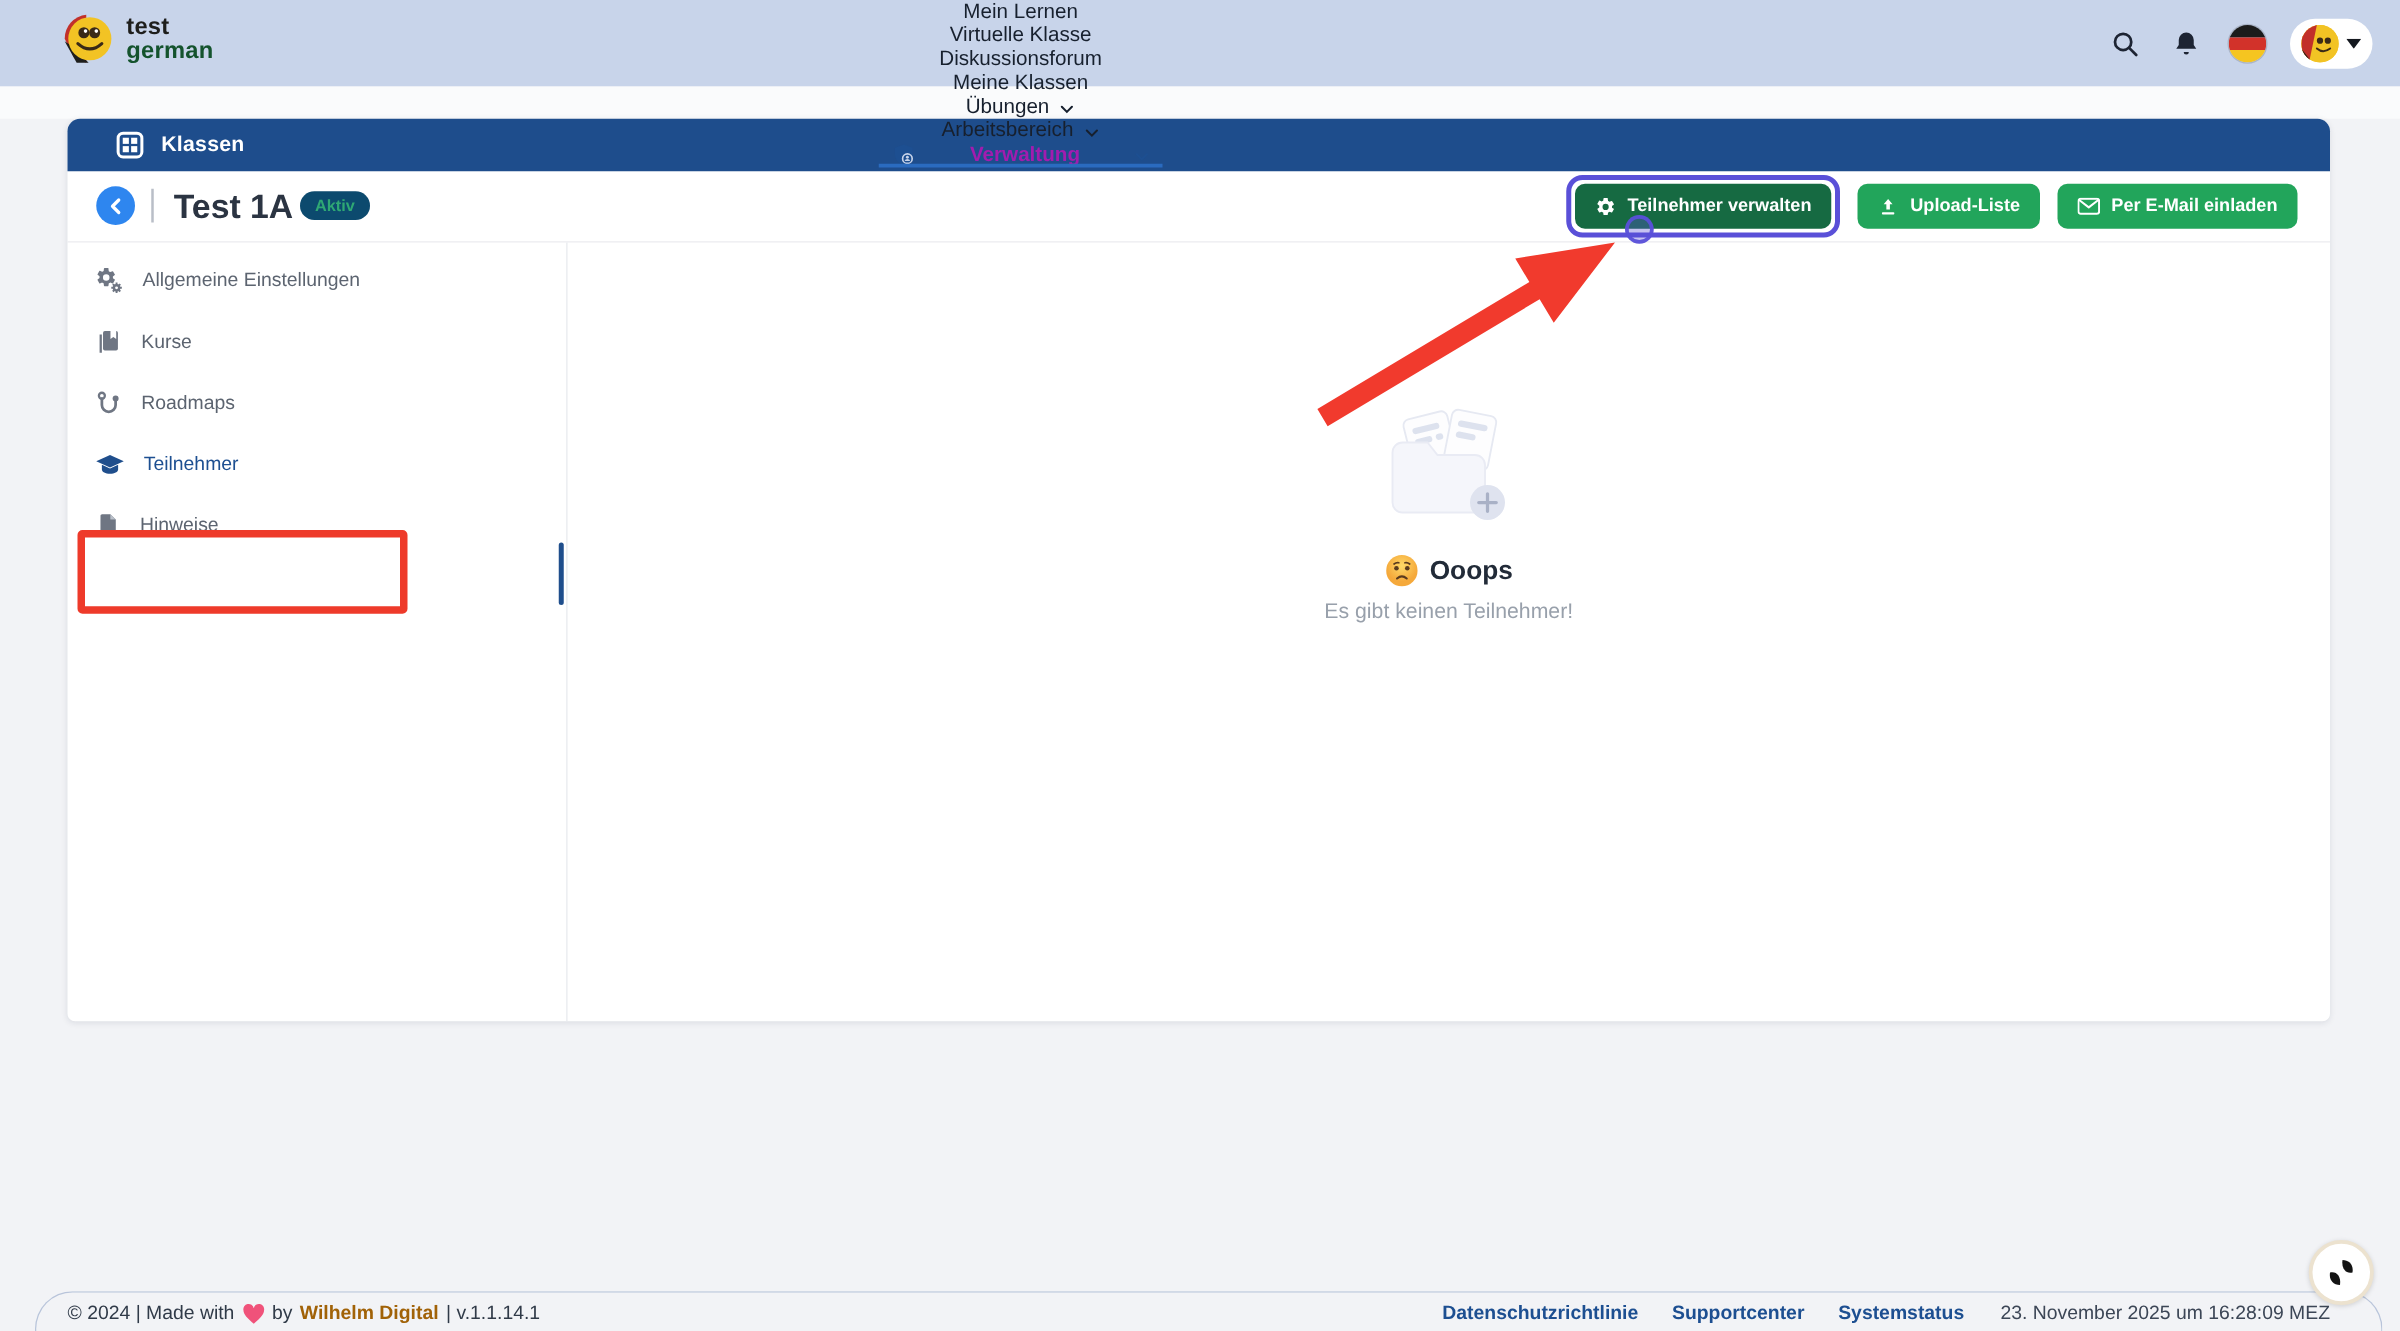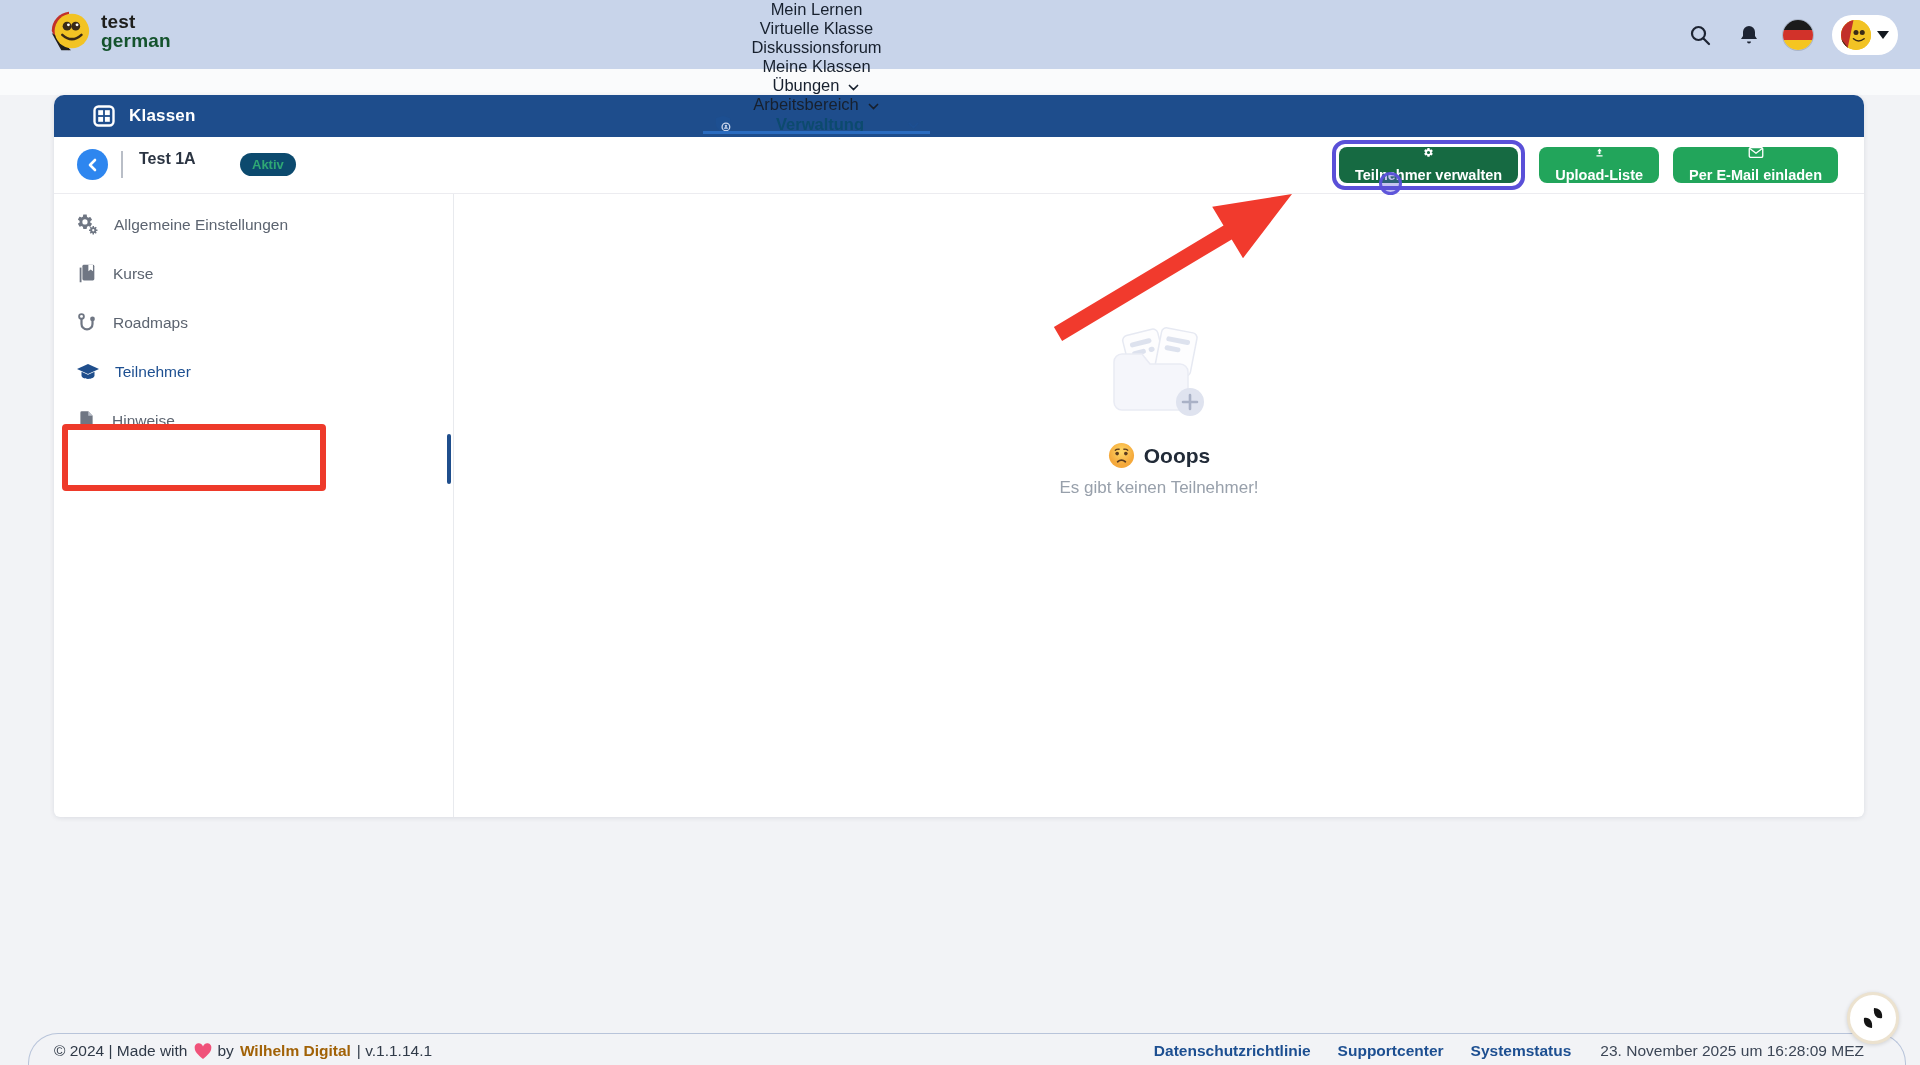--- a/index.html
+++ b/index.html
@@ -10,21 +10,21 @@
   .navbar { position:absolute; left:0; top:0; width:1920px; height:69px;
     background:#c8d4ea; z-index:20; }
   .logo { position:absolute; left:46px; top:8px; display:flex; align-items:center; gap:9px; }
   .logo-text { line-height:1.02; font-weight:bold; font-size:19px; letter-spacing:.2px; }
   .logo-text .l1 { color:#1e1e1c; display:block; }
   .logo-text .l2 { color:#14532d; display:block; }
   .nav-items { position:absolute; left:218px; right:505px; top:0; height:69px;
     display:flex; align-items:center; justify-content:space-between;flex-direction:column; }
   .nav-item { position:relative; height:69px; display:flex; align-items:center; gap:8px;
     font-size:16.5px; color:#17202e; cursor:pointer; white-space:nowrap; }
-  .nav-item.active { color:#0c4a6e; font-weight:bold;gap:43px; }
+  .nav-item.active { color:#a21caf; font-weight:bold;gap:43px; }
   .nav-item.active::after { content:""; position:absolute; left:-10px; right:-10px;
     bottom:0; height:3px; background:#2a6bbf; }
   .chev { width:13px; height:13px; margin-top:3px; }
   .nav-right { position:absolute; right:22px; top:0; height:69px;
     display:flex; align-items:center; gap:19px; }
   .icon-btn { width:30px; height:30px; display:flex; align-items:center;
     justify-content:center; cursor:pointer; }
   .flag { width:30px; height:30px; border-radius:50%; overflow:hidden;
     display:flex; flex-direction:column; cursor:pointer; box-shadow:0 0 0 1px rgba(0,0,0,.15); }
   .flag div { flex:1; }
@@ -42,29 +42,29 @@
     box-shadow:0 1px 5px rgba(20,30,60,.10); }
   .card-bar { position:absolute; left:0; top:0; right:0; height:42px; background:#1e4d8c;
     border-radius:10px 10px 0 0; display:flex; align-items:center; gap:13px; padding-left:38px; }
   .card-bar-title { color:#fff; font-size:17px; font-weight:bold; letter-spacing:.2px; }
 
   .title-row { position:absolute; left:0; top:42px; right:0; height:56px; }
   .back-btn { position:absolute; left:23px; top:12px; width:31px; height:31px;
     border-radius:50%; background:#2e86ef; border:none; cursor:pointer;
     display:flex; align-items:center; justify-content:center; }
   .title-sep { position:absolute; left:67px; top:14px; width:2px; height:27px; background:#b9bec7; }
-  .class-title { position:absolute; left:85px; top:13px; font-size:16px; font-weight:bold; color:#2b3442; }
+  .class-title { position:absolute; left:85px; top:13px; font-size:27px; font-weight:bold; color:#2b3442; }
   .status-badge { position:absolute; left:186px; top:16px; background:#0c4a6e; color:#2fa874;
     font-size:13px; font-weight:bold; padding:4px 12px; border-radius:12px; }
 
   .actions { position:absolute; right:26px; top:0; height:56px;
     display:flex; align-items:center; gap:14px; }
   .btn { border:none; cursor:pointer; display:inline-flex; align-items:center; gap:9px;
     color:#fff; font-weight:bold; font-size:14.5px; font-family:inherit;
-    height:36px; padding:0 16px; border-radius:8px;flex-direction:column; }
+    height:36px; padding:0 16px; border-radius:8px; }
   .btn.green { background:#22a55b; }
   .btn.dark-green { background:#166a42; }
   .ring { display:inline-flex; border:4px solid #5a50d8; border-radius:13px; padding:3px;
     position:relative; }
   .click-circle { position:absolute; left:43px; bottom:-9px; width:23px; height:23px;
     border-radius:50%; border:3px solid rgba(90,80,216,.95);
     background:rgba(90,80,216,.35); z-index:11; }
 
   .title-divider { position:absolute; left:0; top:98px; right:0; height:1px; background:#ececf0; }
 

